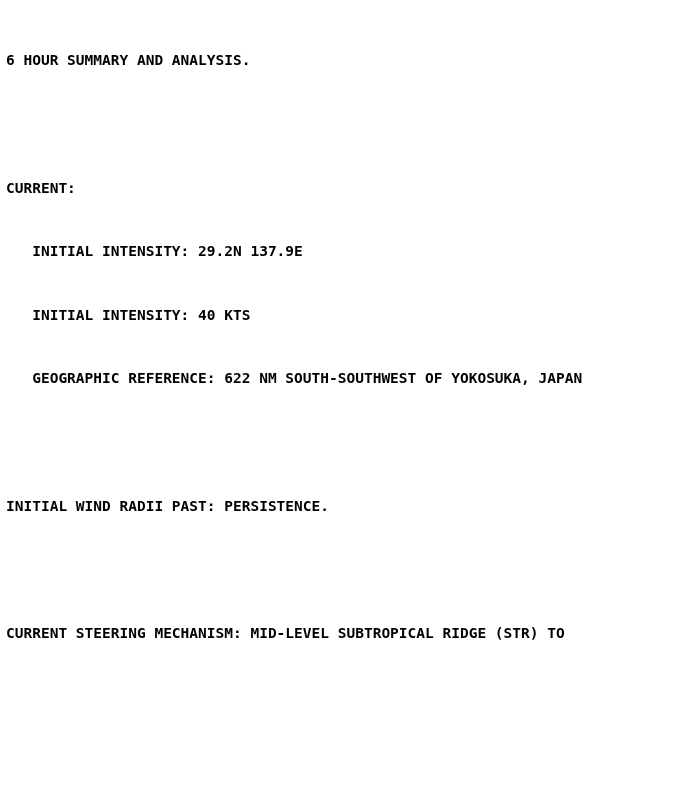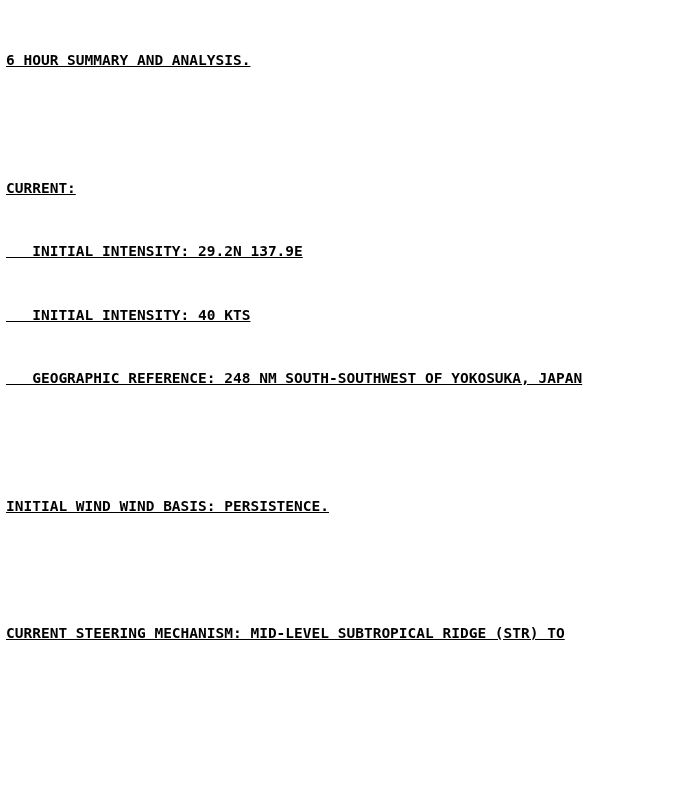--- a/index.html
+++ b/index.html
@@ -19,38 +19,37 @@
   }
   #doc {
     padding: 8px 6px 0 6px;
     white-space: pre;
   }
   .line {
     white-space: pre;
     min-height: 21.2px;
     font-weight: 700;
     letter-spacing: 0px;
-    text-decoration: underline;
   }
   .blank {
     min-height: 21.2px;
   }
 </style>
 </head>
 <body>
 
 <div id="doc">
   <div class="line">6 HOUR SUMMARY AND ANALYSIS.</div>
   <div class="line blank"></div>
   <div class="line">CURRENT:</div>
   <div class="line">   INITIAL INTENSITY: 29.2N 137.9E</div>
   <div class="line">   INITIAL INTENSITY: 40 KTS</div>
-  <div class="line">   GEOGRAPHIC REFERENCE: 248 NM SOUTH-SOUTHWEST OF YOKOSUKA, JAPAN</div>
+  <div class="line">   GEOGRAPHIC REFERENCE: 622 NM SOUTH-SOUTHWEST OF YOKOSUKA, JAPAN</div>
   <div class="line blank"></div>
-  <div class="line">INITIAL WIND WIND BASIS: PERSISTENCE.</div>
+  <div class="line">INITIAL WIND RADII PAST: PERSISTENCE.</div>
   <div class="line blank"></div>
   <div class="line">CURRENT STEERING MECHANISM: MID-LEVEL SUBTROPICAL RIDGE (STR) TO</div>
   
   
   
   
   
   
   
   

